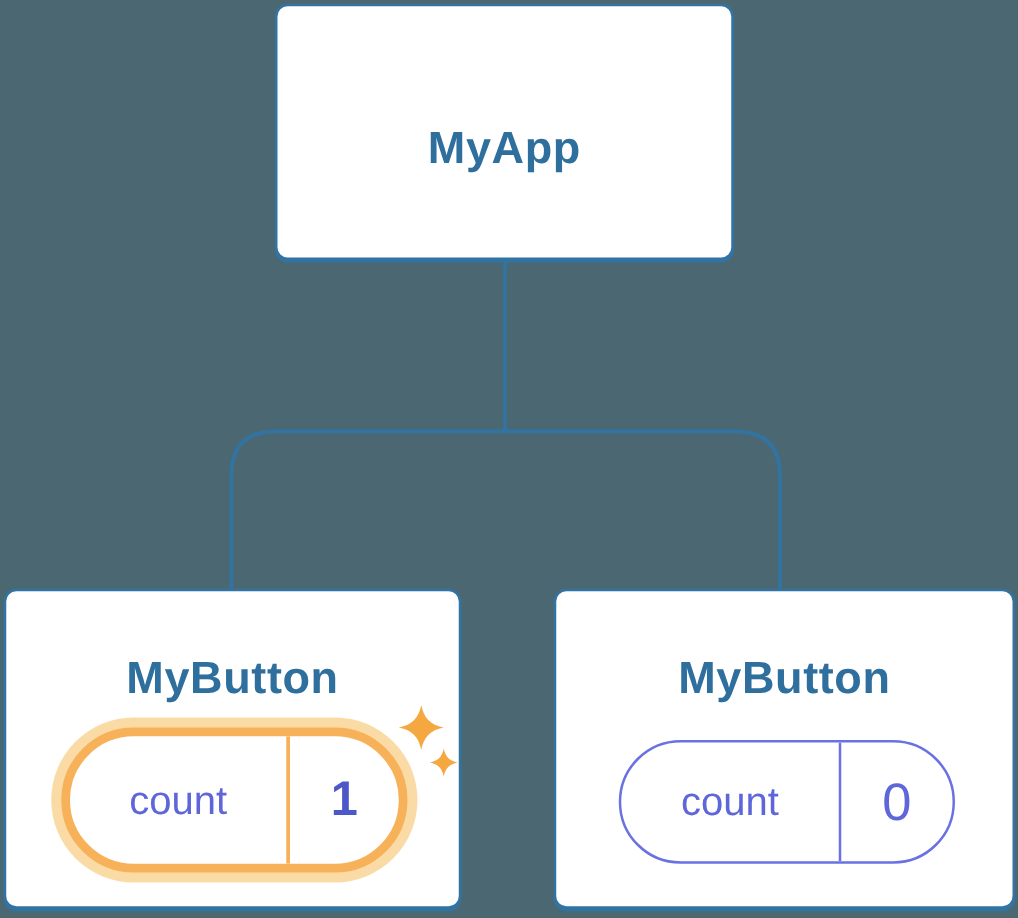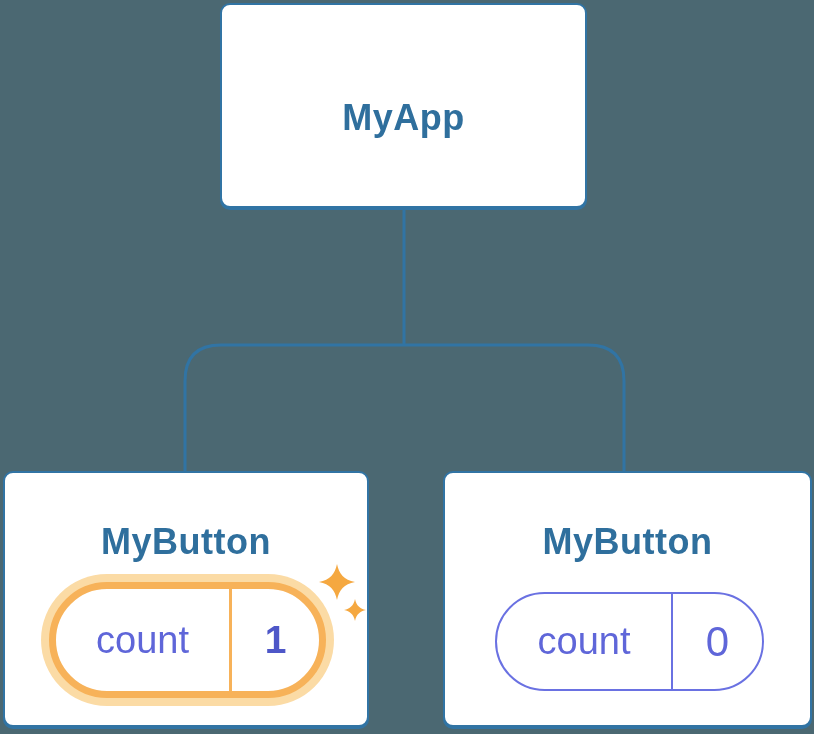--- a/index.html
+++ b/index.html
@@ -50,21 +50,21 @@
     border: 7px solid #F7B259;
     box-shadow: 0 0 0 8px #FBDBA5;
   }
   .pill-normal {
     left: 50px; top: 119px;
     width: 269px; height: 99px;
     border: 2px solid #6A71E2;
   }
   .pill-key {
     display: flex; align-items: center; justify-content: center;
-    font-size: 38px;
+    font-size: 32px;
     color: #5F66D9;
   }
   .pill-highlighted .pill-key { flex: 0 0 173px; }
   .pill-normal .pill-key { flex: 0 0 174px; }
   .pill-divider { flex: 0 0 auto; }
   .pill-highlighted .pill-divider { width: 3px; background: #F7B259; }
   .pill-normal .pill-divider { width: 2px; background: #6A71E2; }
   .pill-value {
     flex: 1;
     display: flex; align-items: center; justify-content: center;

